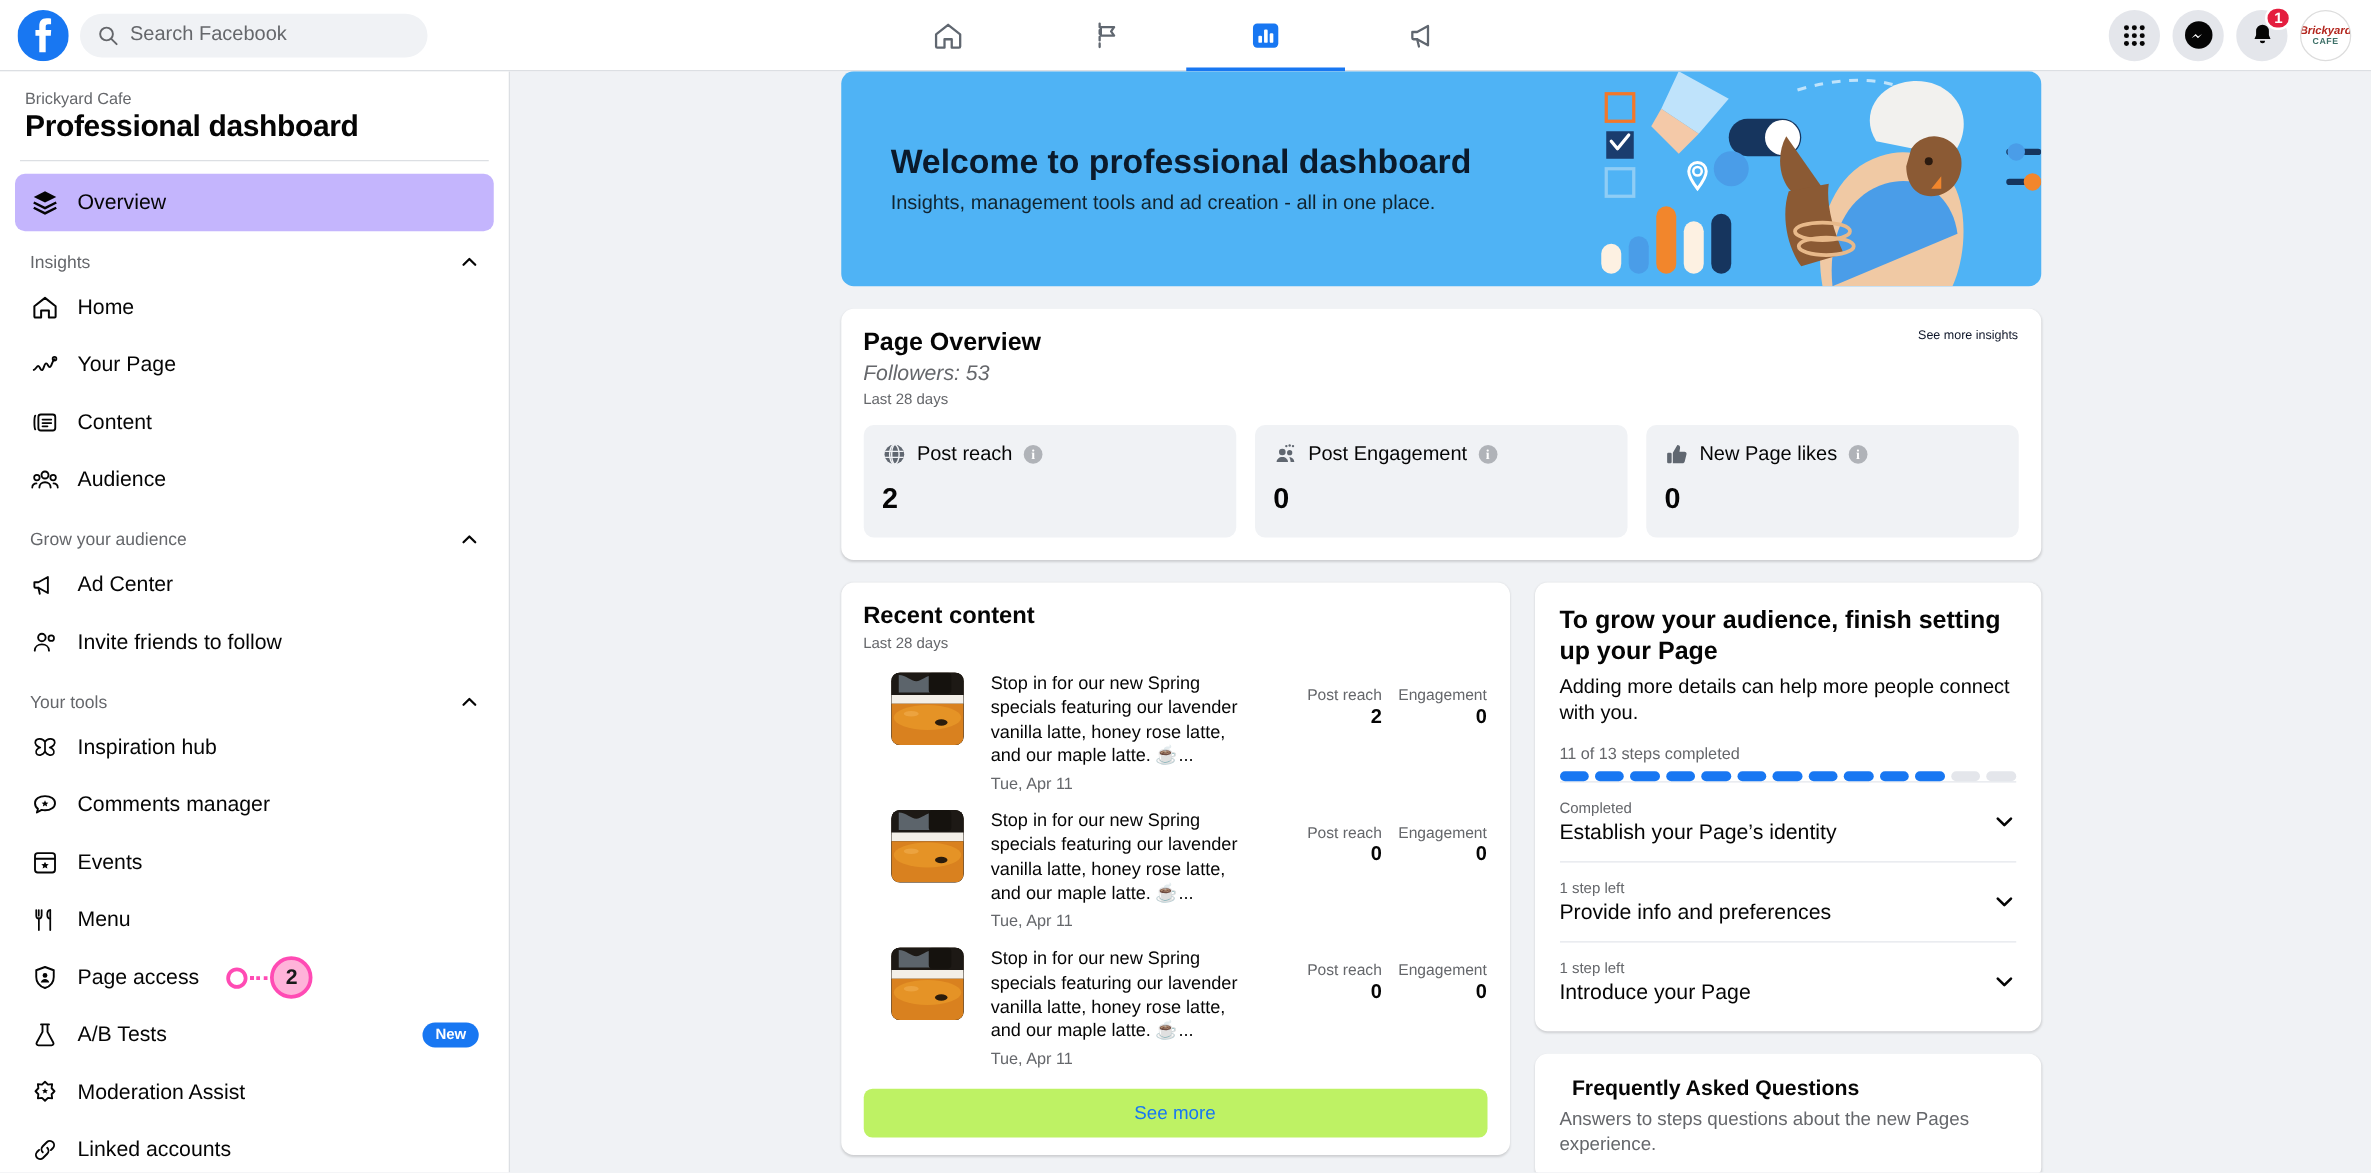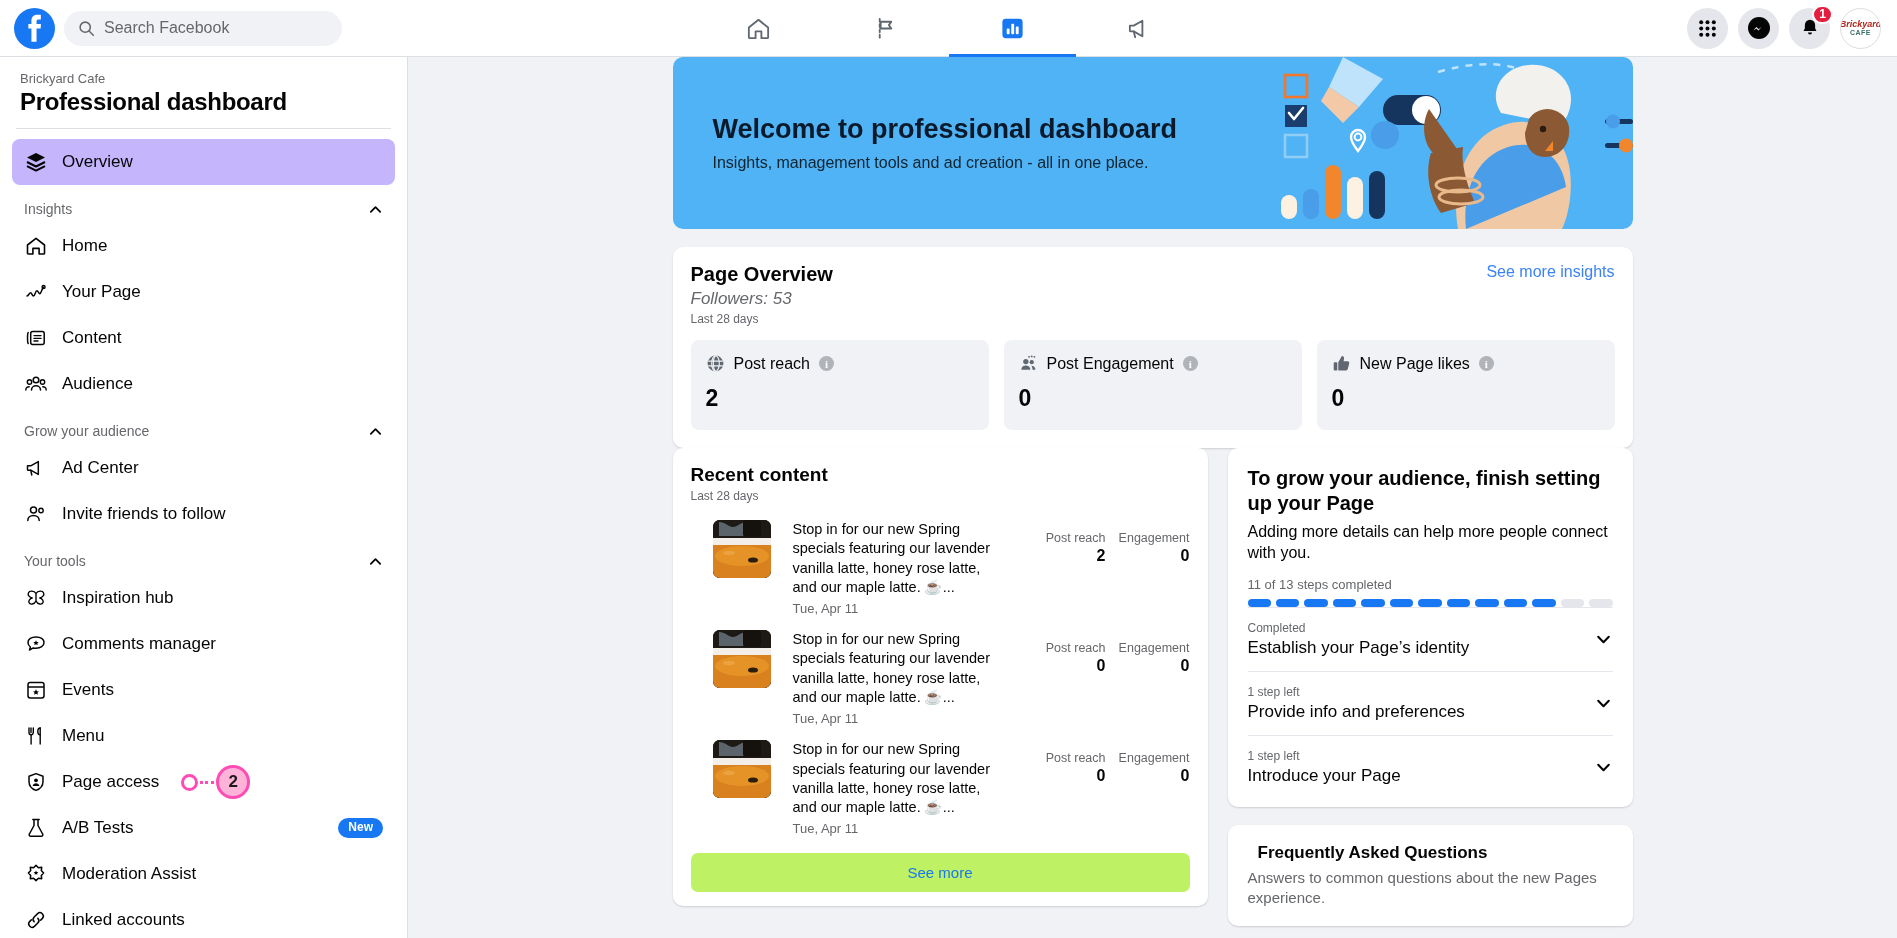--- a/index.html
+++ b/index.html
@@ -116,24 +116,24 @@
   }
   .banner-txt { padding-left: 40px; z-index: 2; }
   .banner-h { font-size: 27px; font-weight: bold; color: #0b1a2b; margin-bottom: 9px; }
   .banner-s { font-size: 16px; color: #11242f; }
   .banner-art { position: absolute; right: 0; top: 0; height: 172px; width: 400px; }
 
   .card {
     background: #fff; border-radius: 10px;
     box-shadow: 0 1px 2px rgba(0,0,0,.15);
   }
-  .po-card { padding: 16px 18px 18px 18px; }
+  .po-card { padding: 16px 18px 18px 18px; margin-bottom: 18px; }
   .po-head { display: flex; justify-content: space-between; align-items: flex-start; }
   .po-title { font-size: 20px; font-weight: bold; }
-  .po-link { color: #3b82f6; font-size: 16px; cursor: pointer; }
+  .po-link { color: #0f172a; font-size: 10px; cursor: pointer; }
   .po-foll { font-size: 17px; color: #65676b; margin-top: 3px; font-style: italic; }
   .po-days { font-size: 12px; color: #65676b; margin-top: 3px; }
   .metrics { display: flex; gap: 15px; margin-top: 14px; }
   .metric {
     flex: 1; background: #f0f2f5; border-radius: 8px;
     padding: 14px 15px 18px 15px; min-height: 90px;
   }
   .metric-top { display: flex; align-items: center; gap: 9px; }
   .metric-name { font-size: 16px; color: #050505; }
   .info-i {
@@ -671,19 +671,19 @@
                 <div class="gi-ttl">Introduce your Page</div>
               </div>
               <svg width="19" height="19" viewBox="0 0 18 18">
                 <path d="M4 6.5l5 5 5-5" fill="none" stroke="#050505" stroke-width="2" stroke-linecap="round" stroke-linejoin="round"></path>
               </svg>
             </div>
           </section>
 
           <section class="card faq-card">
             <div class="faq-h">Frequently Asked Questions</div>
-            <div class="faq-s">Answers to common questions about the new Pages experience.</div>
+            <div class="faq-s">Answers to steps questions about the new Pages experience.</div>
           </section>
         </div>
       </div>
     </div>
   </main>
 </div>
 
 </body></html>

